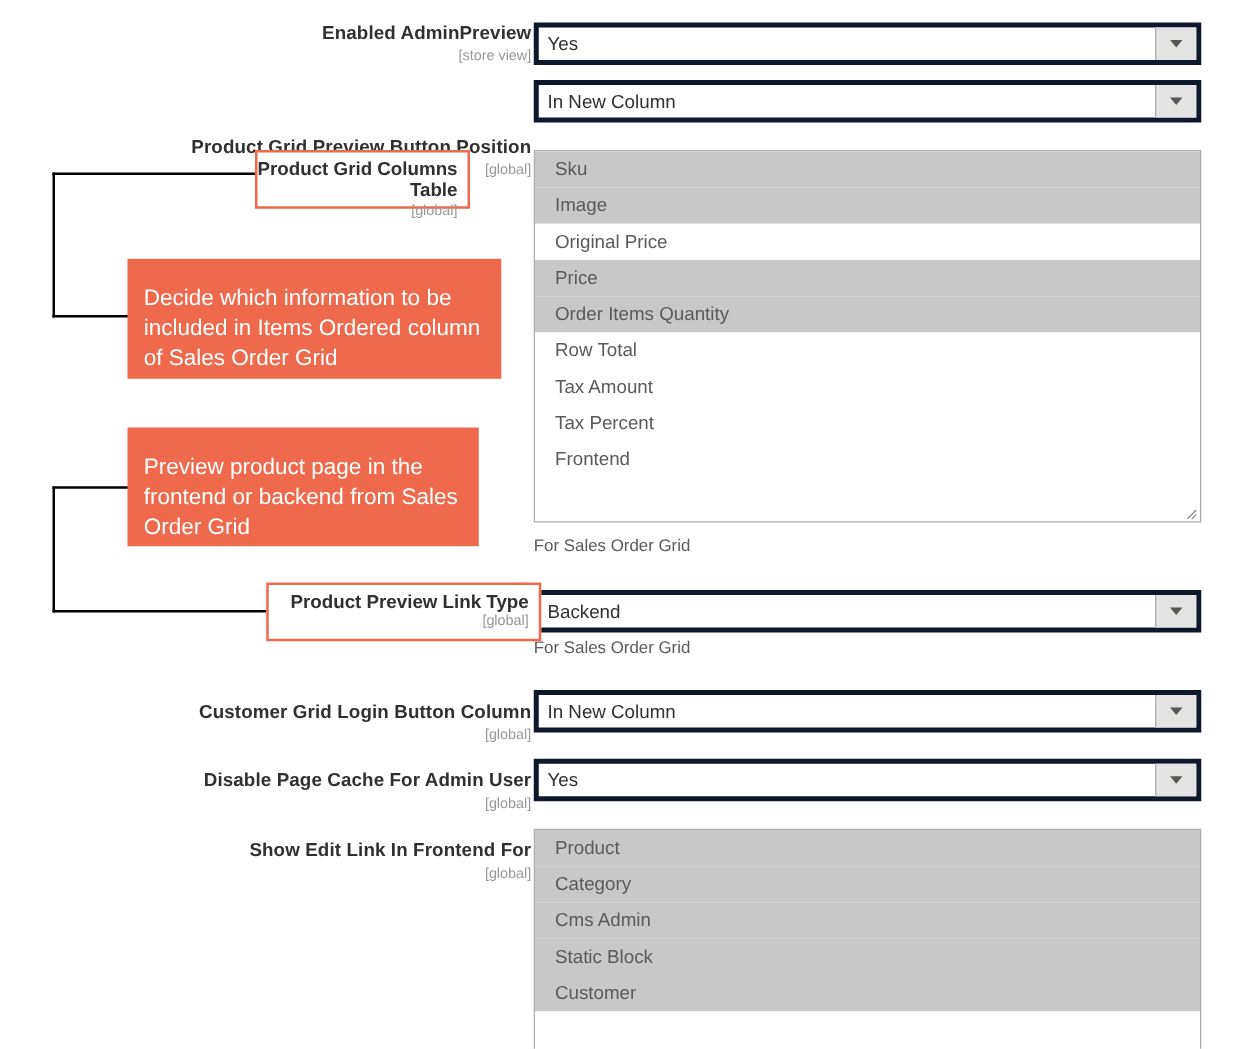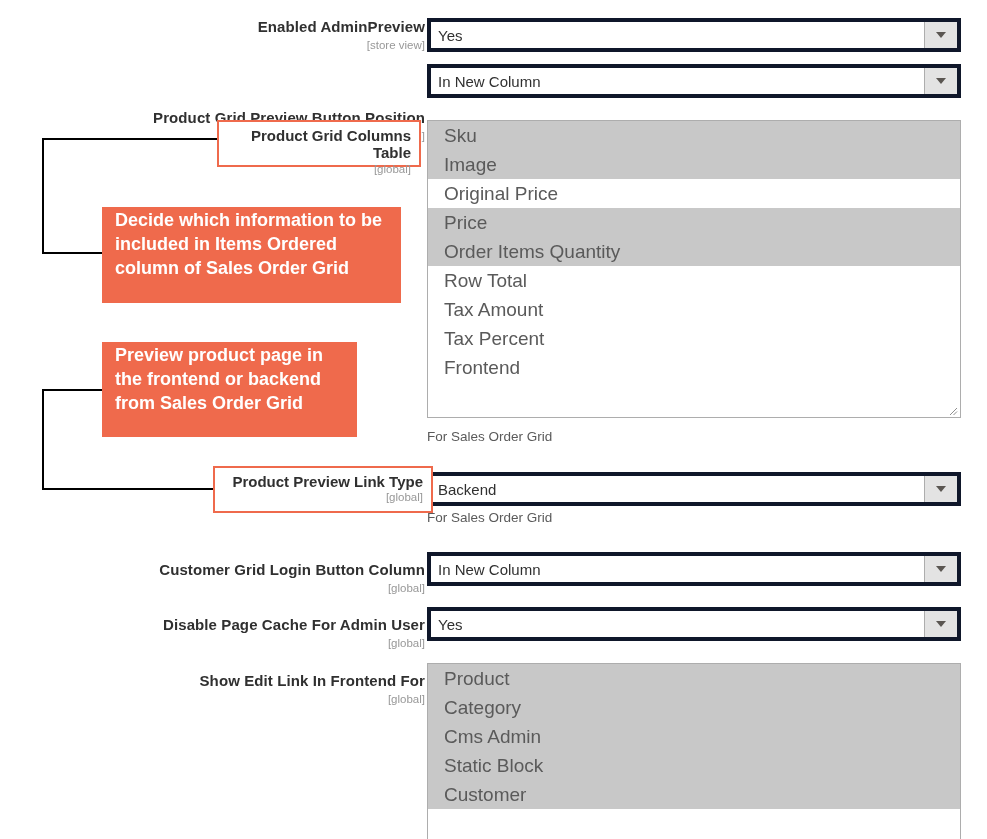--- a/index.html
+++ b/index.html
@@ -121,21 +121,21 @@
     width: 534px;
     box-sizing: border-box;
     border: 1px solid #adadad;
     background: #ffffff;
     overflow: hidden;
   }
   .ms-option {
     height: 29px;
     line-height: 29px;
     padding-left: 16px;
-    font-size: 19px;
+    font-size: 15px;
     color: #5a5a5a;
     background: #ffffff;
     white-space: nowrap;
   }
   .ms-option.selected {
     background: #c8c8c8;
   }
   .resize-grip {
     position: absolute;
     right: 2px;
@@ -154,23 +154,23 @@
     white-space: nowrap;
   }
 
   
   .callout {
     position: absolute;
     box-sizing: border-box;
     background: #ef6a4c;
     color: #ffffff;
     font-size: 18px;
-    font-weight: 700;
+    font-weight: 400;
     line-height: 1.32;
-    padding: 2px 14px 13px 13px;
+    padding: 20px 14px 13px 13px;
     z-index: 5;
   }
 
   
   .bracket {
     position: absolute;
     box-sizing: border-box;
     border-left: 2px solid #000000;
     border-top: 2px solid #000000;
     border-bottom: 2px solid #000000;
@@ -202,21 +202,21 @@
   <div class="select-control" style="top:0px;">
     <div class="select-value">In New Column</div>
     <div class="select-arrow">
         <span class="tri"></span>
       </div>
   </div>
 </div>
 
 <div class="bracket" style="left:42px; top:138px; width:178px; height:116px;"></div>
 
-<div class="label-box" style="left:217px; top:120px; width:204px; height:47px;">
+<div class="label-box" style="left:204px; top:120px; width:172px; height:47px;">
   <span class="label-text">Product Grid Columns Table</span>
   <span class="scope-text">[global]</span>
 </div>
 
 <div class="callout" style="left:102px; top:207px; width:299px; height:96px;">Decide which information to be included in Items Ordered column of Sales Order Grid</div>
 
 <div class="multiselect" id="multiselect-product-grid-columns-table" style="top:120px; height:298px;">
   <div class="ms-option selected">Sku</div>
   <div class="ms-option selected">Image</div>
   <div class="ms-option">Original Price</div>
@@ -228,21 +228,21 @@
   <div class="ms-option">Frontend</div>
   <svg class="resize-grip" viewBox="0 0 12 12">
     <path d="M11 4 L4 11 M11 7.5 L7.5 11" stroke="#8f8f8f" stroke-width="1" fill="none"></path>
   </svg>
 </div>
 
 <div class="hint-text" style="top:429px;">For Sales Order Grid</div>
 
 <div class="bracket" style="left:42px; top:389px; width:178px; height:101px;"></div>
 
-<div class="callout" style="left:102px; top:342px; width:255px; height:95px;">Preview product page in the frontend or backend from Sales Order Grid</div>
+<div class="callout" style="left:102px; top:342px; width:281px; height:95px;">Preview product page in the frontend or backend from Sales Order Grid</div>
 
 <div class="label-box" style="left:213px; top:466px; width:220px; height:47px;">
   <span class="label-text">Product Preview Link Type</span>
   <span class="scope-text">[global]</span>
 </div>
 
 <div class="edge-marker" style="left:419px; top:466px; height:47px;"></div>
 
 <div class="select-control" style="top:472px;">
   <div class="select-value">Backend</div>

